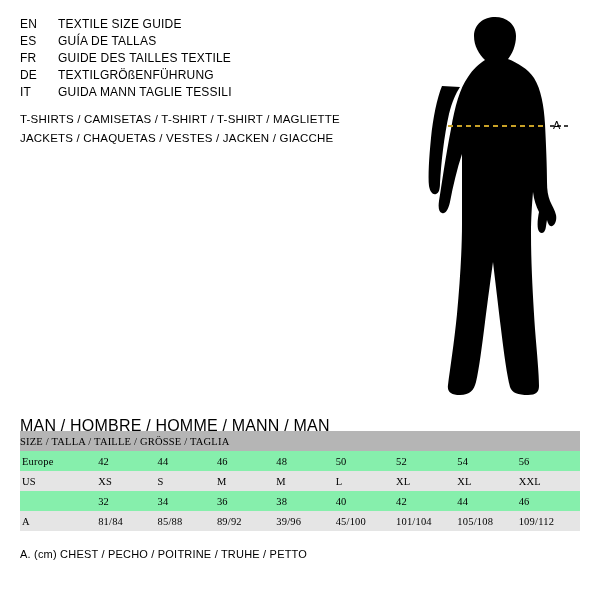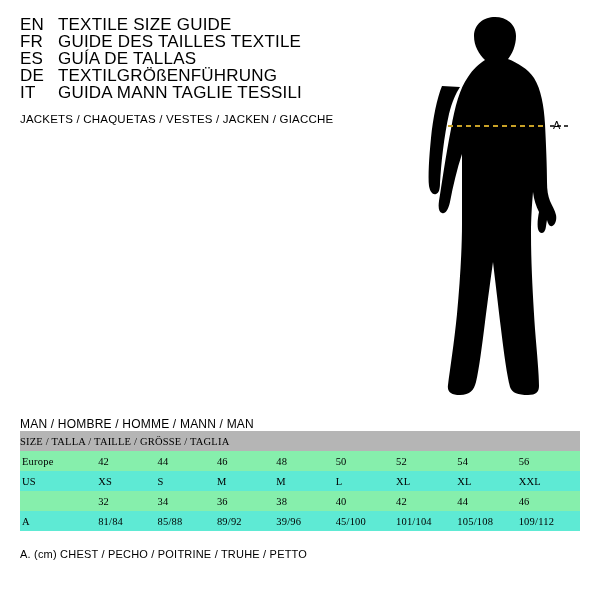--- a/index.html
+++ b/index.html
@@ -25,21 +25,21 @@
   
   .lang-block {
     position: absolute;
     left: 20px;
     top: 16px;
     width: 360px;
   }
   .lang-row {
     display: flex;
     align-items: baseline;
-    font-size: 17px;
+    font-size: 12px;
     line-height: 17px;
     letter-spacing: 0.2px;
   }
   .lang-code {
     width: 38px;
     flex: 0 0 38px;
   }
   .lang-text {
     flex: 1 1 auto;
   }
@@ -74,21 +74,21 @@
     top: 105px;
     font-size: 11px;
     letter-spacing: 0.5px;
   }
 
   
   .table-title {
     position: absolute;
     left: 20px;
     top: 417px;
-    font-size: 12px;
+    font-size: 16px;
     letter-spacing: 0.2px;
   }
   table.size-table {
     position: absolute;
     left: 20px;
     top: 431px;
     width: 560px;
     border-collapse: collapse;
     font-size: 10.5px;
     letter-spacing: 0.2px;
@@ -101,21 +101,21 @@
     white-space: nowrap;
   }
   .row-header td {
     background: #b5b5b5;
     font-size: 10.5px;
   }
   .row-shade td {
     background: #86efac;
   }
   .row-plain td {
-    background: #5eead4;
+    background: #e5e5e5;
   }
   .col-label {
     width: 86px;
     padding-left: 2px !important;
   }
   .cell {
     width: 67px;
     text-align: left;
   }
   .footnote {
@@ -130,38 +130,39 @@
 <body>
 
 <div class="page">
 
   <div class="lang-block">
     <div class="lang-row">
       <span class="lang-code">EN</span>
       <span class="lang-text">TEXTILE SIZE GUIDE</span>
     </div>
     <div class="lang-row">
+      <span class="lang-code">ES</span>
+      <span class="lang-text">GUÍA DE TALLAS</span>
+    </div>
+    <div class="lang-row">
       <span class="lang-code">FR</span>
       <span class="lang-text">GUIDE DES TAILLES TEXTILE</span>
     </div>
     <div class="lang-row">
-      <span class="lang-code">ES</span>
-      <span class="lang-text">GUÍA DE TALLAS</span>
-    </div>
-    <div class="lang-row">
       <span class="lang-code">DE</span>
       <span class="lang-text">TEXTILGRÖßENFÜHRUNG</span>
     </div>
     <div class="lang-row">
       <span class="lang-code">IT</span>
       <span class="lang-text">GUIDA MANN TAGLIE TESSILI</span>
     </div>
   </div>
 
   <div class="cat-block">
+    <div class="cat-line">T-SHIRTS / CAMISETAS / T-SHIRT / T-SHIRT / MAGLIETTE</div>
     <div class="cat-line">JACKETS / CHAQUETAS / VESTES / JACKEN / GIACCHE</div>
   </div>
 
   <div class="figure-wrap">
     <svg width="190" height="390" viewBox="0 0 190 390">
       <path fill="#000000" d="
         M 74 22
         C 74 10, 84 3, 95 3
         C 106 3, 116 10, 116 22
         C 116 32, 112 40, 108 45

